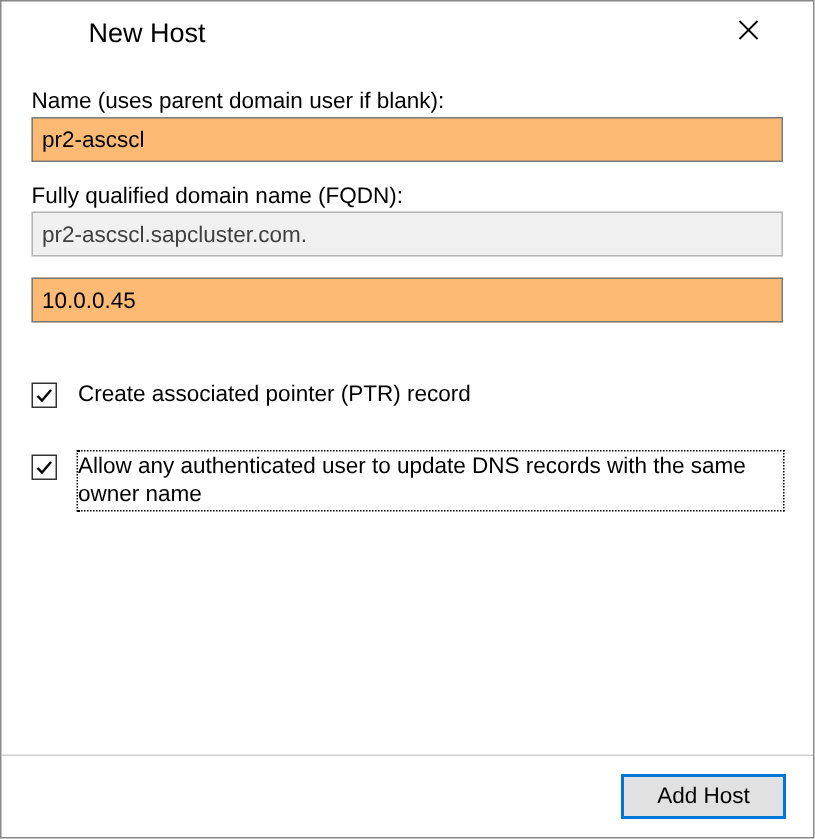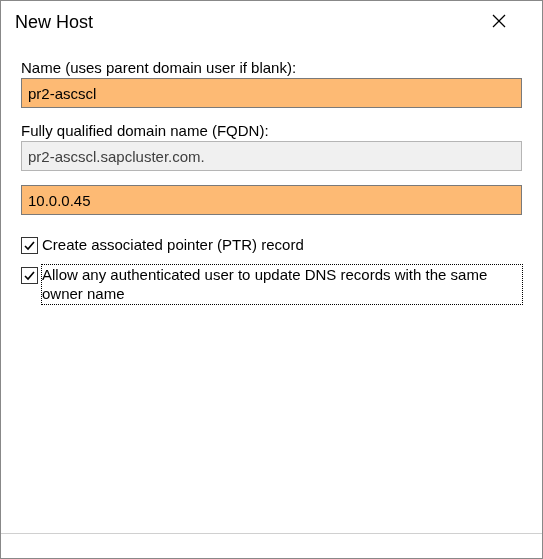--- a/index.html
+++ b/index.html
@@ -14,20 +14,21 @@
       border: 1px solid #888;
       display: flex;
       flex-direction: column;
     }
     .titlebar {
       display: flex;
       align-items: center;
       justify-content: space-between;
       padding: 6px 26px 6px 14px;
       height: 42px;
+      margin-left: 44px;
     }
     .titlebar .title {
       font-size: 18px;
     }
     .close {
       width: 34px;
       height: 28px;
       display: flex;
       align-items: center;
       justify-content: center;
@@ -58,22 +59,22 @@
       line-height: 24px;
     }
     .textbox[readonly] {
       background: #f0f0f0;
       color: #404040;
       border-color: #b5b5b5;
     }
     .check-row {
       display: flex;
       align-items: flex-start;
-      gap: 4px;
-      margin-top: 6px;
+      gap: 14px;
+      margin-top: 24px;
       line-height: 1.3;
     }
     .checkbox {
       width: 17px;
       height: 17px;
       border: 1px solid #333;
       background: #fff;
       display: flex;
       align-items: center;
       justify-content: center;
@@ -158,13 +159,14 @@
             <polyline points="2,7 5,10 11,3" fill="none" stroke="#000" stroke-width="1.6"></polyline>
           </svg>
         </span>
     </span>
     <span class="chk-label">Allow any authenticated user to update DNS records with the same owner name</span>
   </div>
 
 </div>
 
 <div class="footer">
+  <button class="btn primary">Add Host</button>
 </div>
 
 </body></html>

